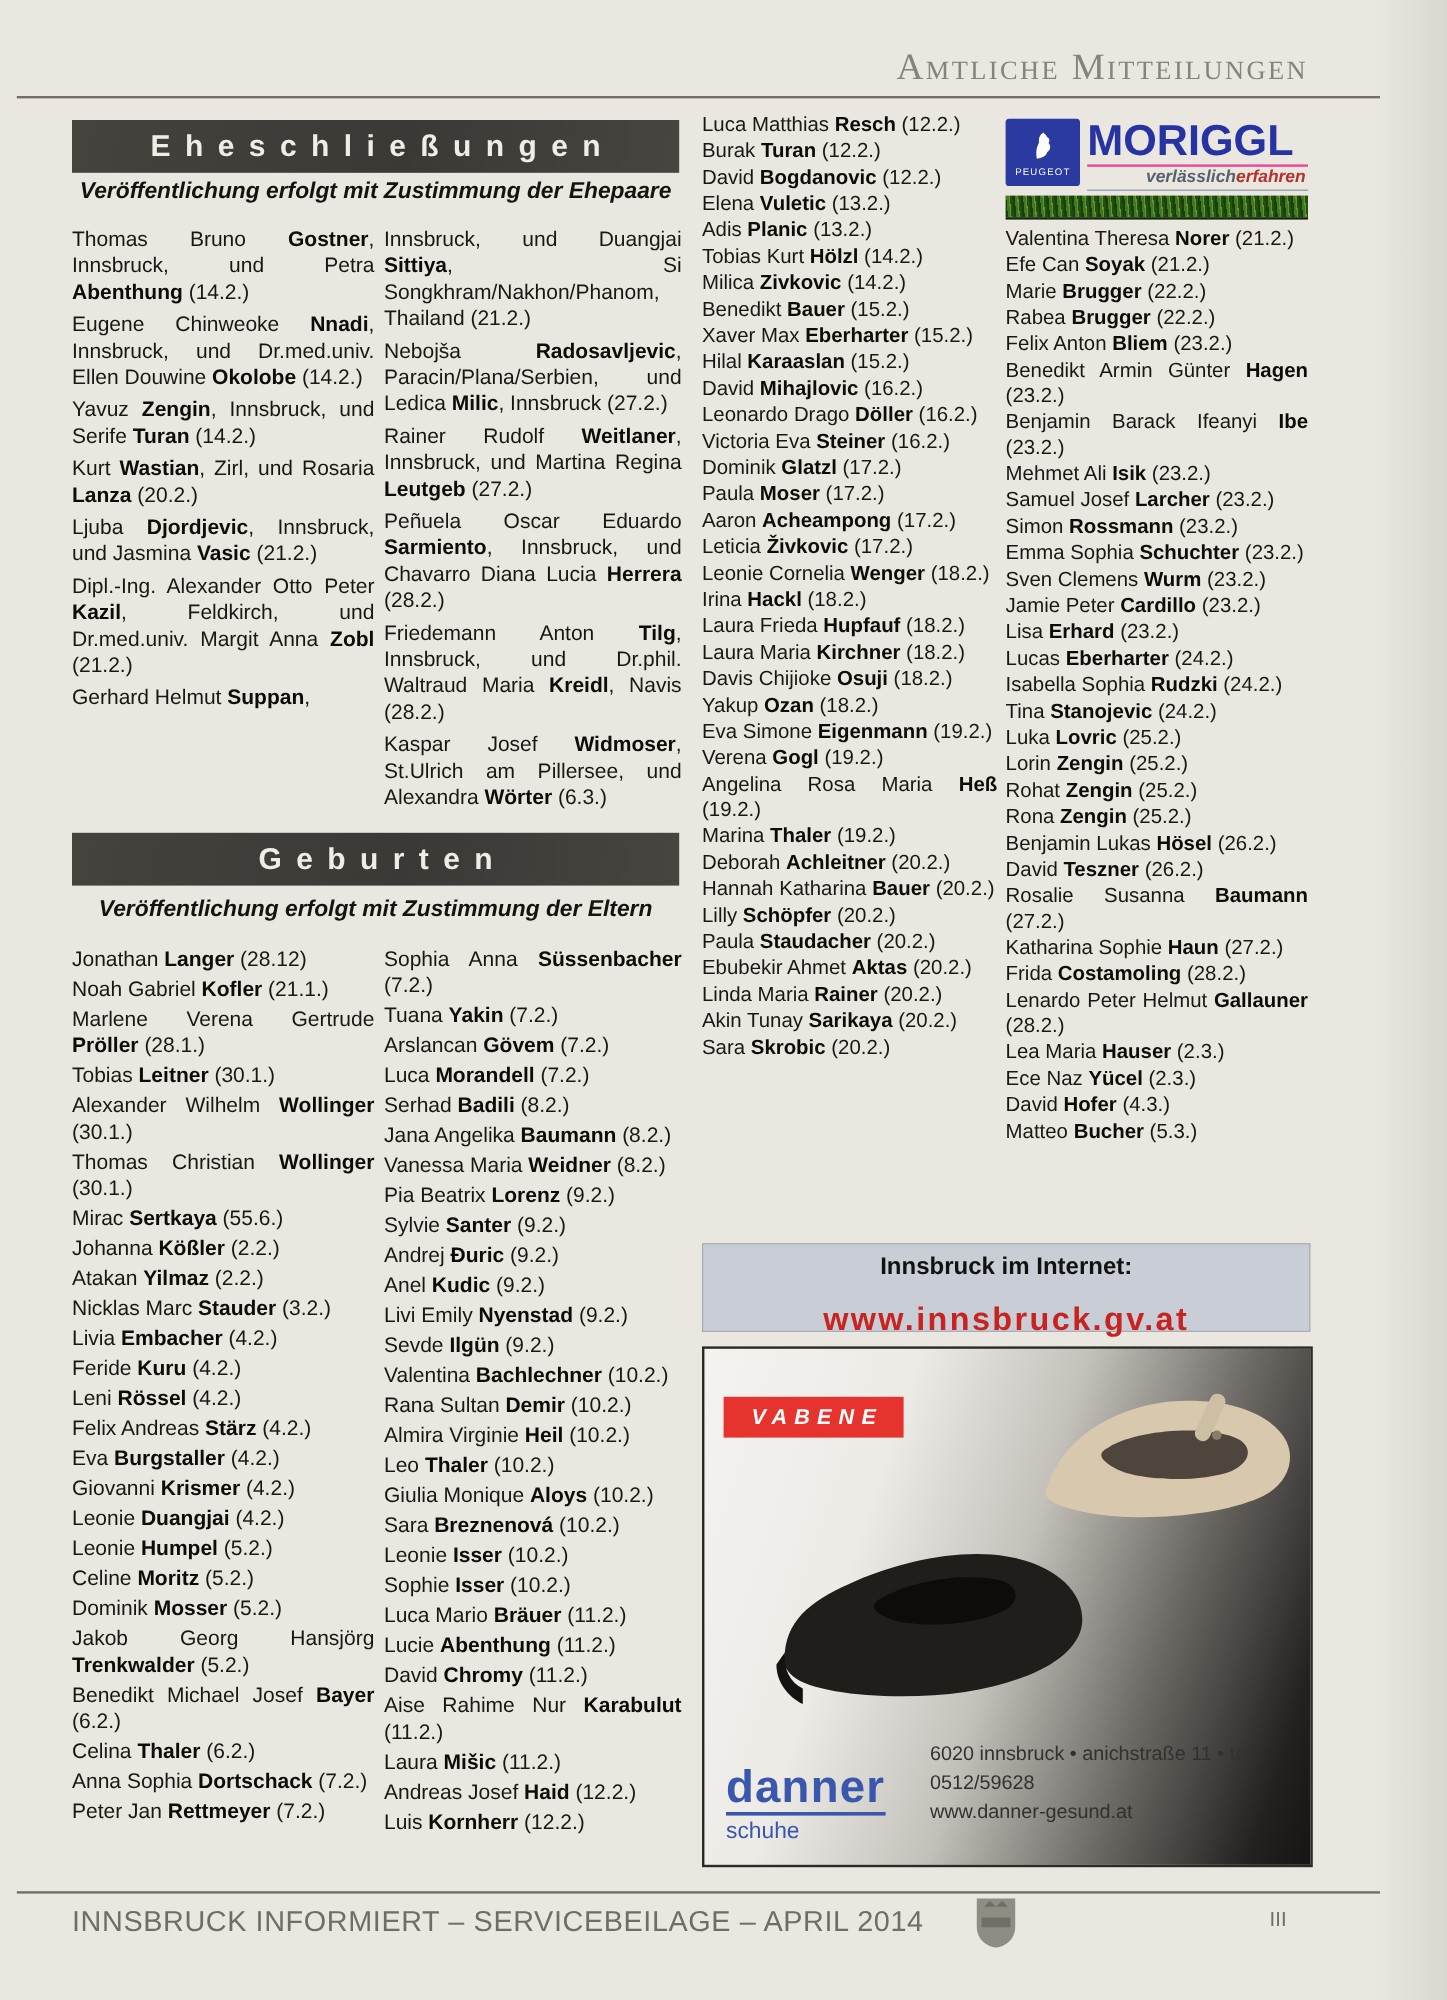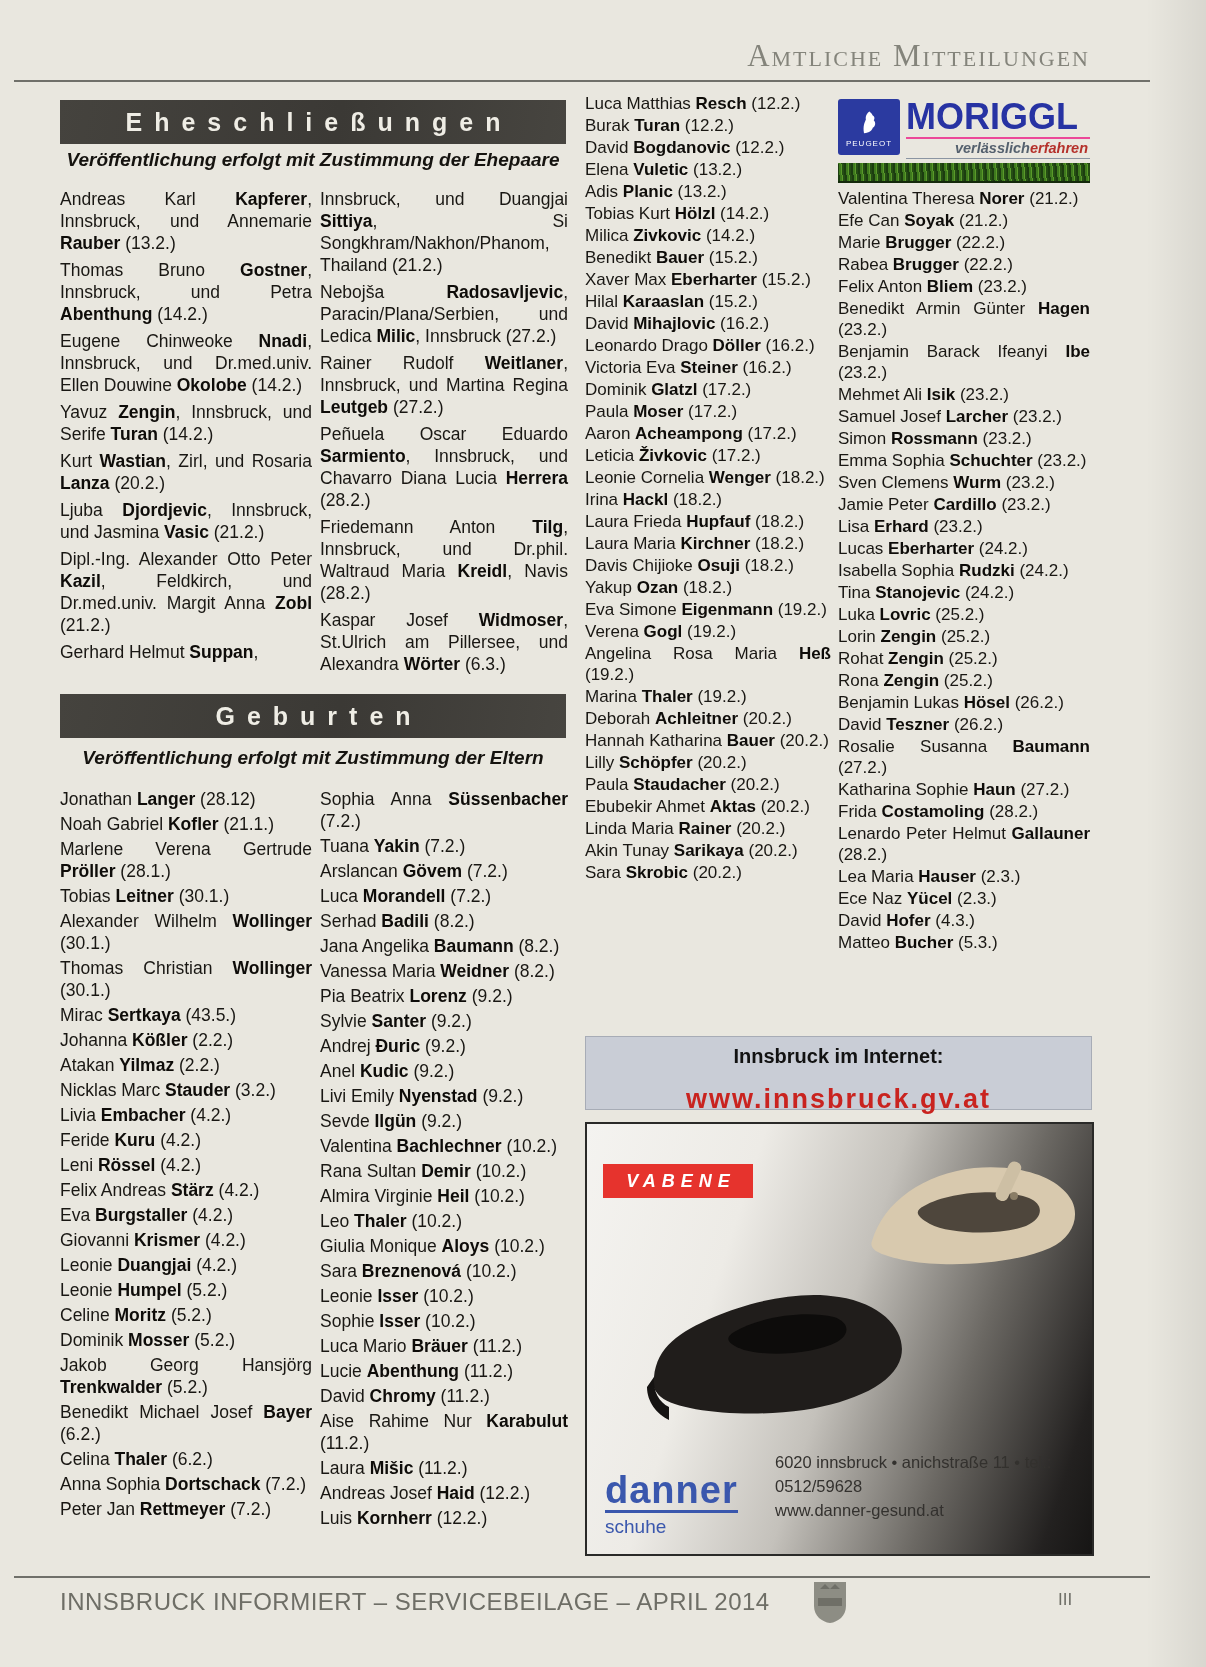--- a/index.html
+++ b/index.html
@@ -97,21 +97,20 @@
 <div id="page">
 
   <div class="page-title">Amtliche Mitteilungen</div>
   <div class="hrule" id="rule-top"></div>
 
   <div class="section-bar" id="marriages-bar">
     <span>Eheschließungen</span>
   </div>
   <div class="section-sub" id="marriages-sub">Veröffentlichung erfolgt mit Zustimmung der Ehepaare</div>
   <div class="col m-entries" id="m-col1">
-      <div class="entry"><span>Andreas Karl </span><b>Kapferer</b><span>, Innsbruck, und Annemarie </span><b>Rauber</b><span> (13.2.)</span></div>
       <div class="entry"><span>Thomas Bruno </span><b>Gostner</b><span>, Innsbruck, und Petra </span><b>Abenthung</b><span> (14.2.)</span></div>
       <div class="entry"><span>Eugene Chinweoke </span><b>Nnadi</b><span>, Innsbruck, und Dr.med.univ. Ellen Douwine </span><b>Okolobe</b><span> (14.2.)</span></div>
       <div class="entry"><span>Yavuz </span><b>Zengin</b><span>, Innsbruck, und Serife </span><b>Turan</b><span> (14.2.)</span></div>
       <div class="entry"><span>Kurt </span><b>Wastian</b><span>, Zirl, und Rosaria </span><b>Lanza</b><span> (20.2.)</span></div>
       <div class="entry"><span>Ljuba </span><b>Djordjevic</b><span>, Innsbruck, und Jasmina </span><b>Vasic</b><span> (21.2.)</span></div>
       <div class="entry"><span>Dipl.-Ing. Alexander Otto Peter </span><b>Kazil</b><span>, Feldkirch, und Dr.med.univ. Margit Anna </span><b>Zobl</b><span> (21.2.)</span></div>
       <div class="entry"><span>Gerhard Helmut </span><b>Suppan</b><span>,</span></div>
     </div>
   <div class="col m-entries" id="m-col2">
       <div class="entry"><span>Innsbruck, und Duangjai </span><b>Sittiya</b><span>, Si Songkhram/Nakhon/Phanom, Thailand (21.2.)</span></div>
@@ -126,21 +125,21 @@
     <span>Geburten</span>
   </div>
   <div class="section-sub" id="births-sub">Veröffentlichung erfolgt mit Zustimmung der Eltern</div>
   <div class="col b12" id="b-col1">
       <div class="entry"><span>Jonathan </span><b>Langer</b><span> (28.12)</span></div>
       <div class="entry"><span>Noah Gabriel </span><b>Kofler</b><span> (21.1.)</span></div>
       <div class="entry"><span>Marlene Verena Gertrude </span><b>Pröller</b><span> (28.1.)</span></div>
       <div class="entry"><span>Tobias </span><b>Leitner</b><span> (30.1.)</span></div>
       <div class="entry"><span>Alexander Wilhelm </span><b>Wollinger</b><span> (30.1.)</span></div>
       <div class="entry"><span>Thomas Christian </span><b>Wollinger</b><span> (30.1.)</span></div>
-      <div class="entry"><span>Mirac </span><b>Sertkaya</b><span> (43.5.)</span></div>
+      <div class="entry"><span>Mirac </span><b>Sertkaya</b><span> (55.6.)</span></div>
       <div class="entry"><span>Johanna </span><b>Kößler</b><span> (2.2.)</span></div>
       <div class="entry"><span>Atakan </span><b>Yilmaz</b><span> (2.2.)</span></div>
       <div class="entry"><span>Nicklas Marc </span><b>Stauder</b><span> (3.2.)</span></div>
       <div class="entry"><span>Livia </span><b>Embacher</b><span> (4.2.)</span></div>
       <div class="entry"><span>Feride </span><b>Kuru</b><span> (4.2.)</span></div>
       <div class="entry"><span>Leni </span><b>Rössel</b><span> (4.2.)</span></div>
       <div class="entry"><span>Felix Andreas </span><b>Stärz</b><span> (4.2.)</span></div>
       <div class="entry"><span>Eva </span><b>Burgstaller</b><span> (4.2.)</span></div>
       <div class="entry"><span>Giovanni </span><b>Krismer</b><span> (4.2.)</span></div>
       <div class="entry"><span>Leonie </span><b>Duangjai</b><span> (4.2.)</span></div>

